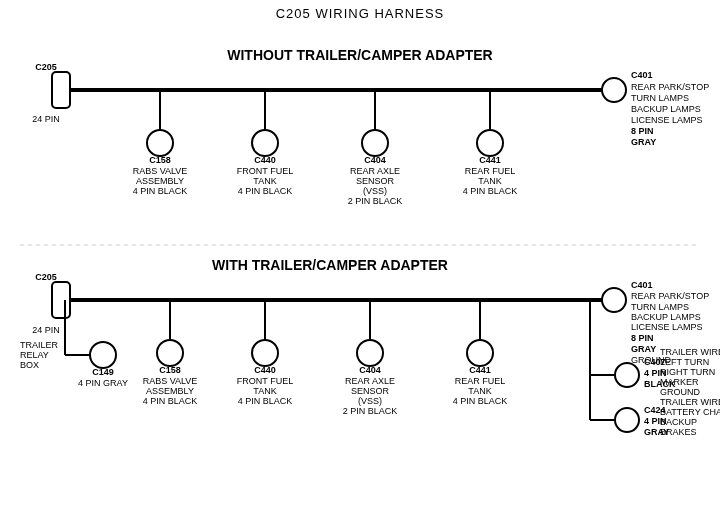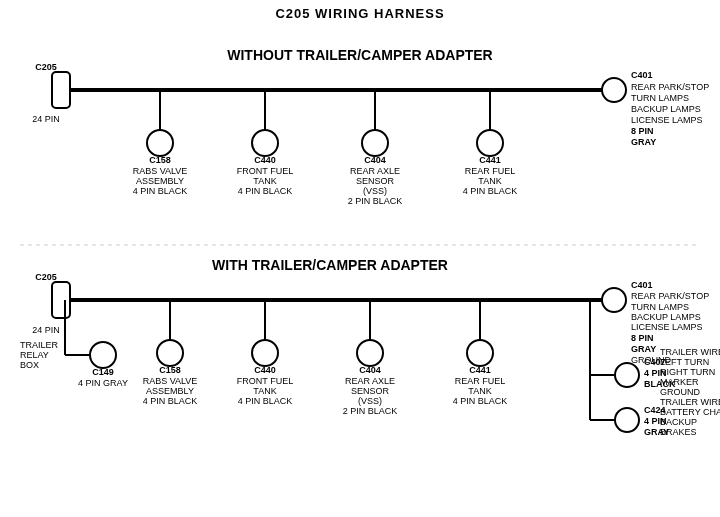--- a/index.html
+++ b/index.html
@@ -13,21 +13,21 @@
       position: relative;
     }
     .diagram-container {
       width: 720px;
       height: 517px;
       position: relative;
     }
     .title {
       text-align: center;
       font-size: 13px;
-      font-weight: bold;
+      font-weight: normal;
       padding-top: 6px;
       letter-spacing: 1px;
     }
     svg {
       position: absolute;
       top: 0;
       left: 0;
       width: 720px;
       height: 517px;
     }

